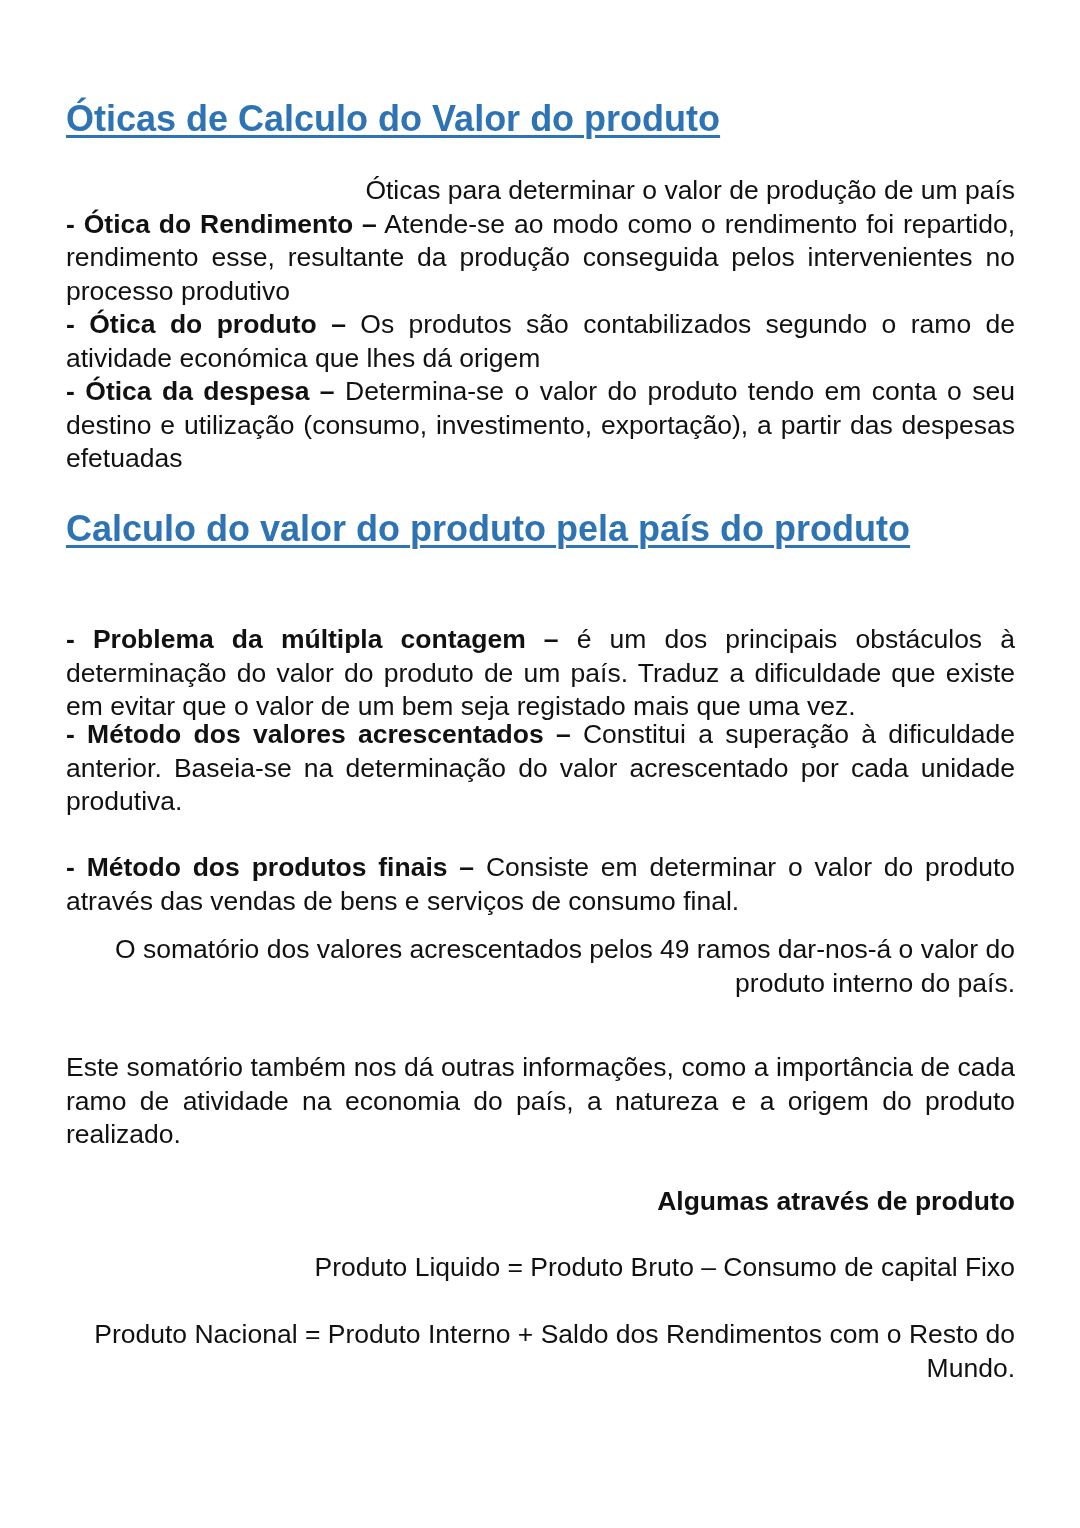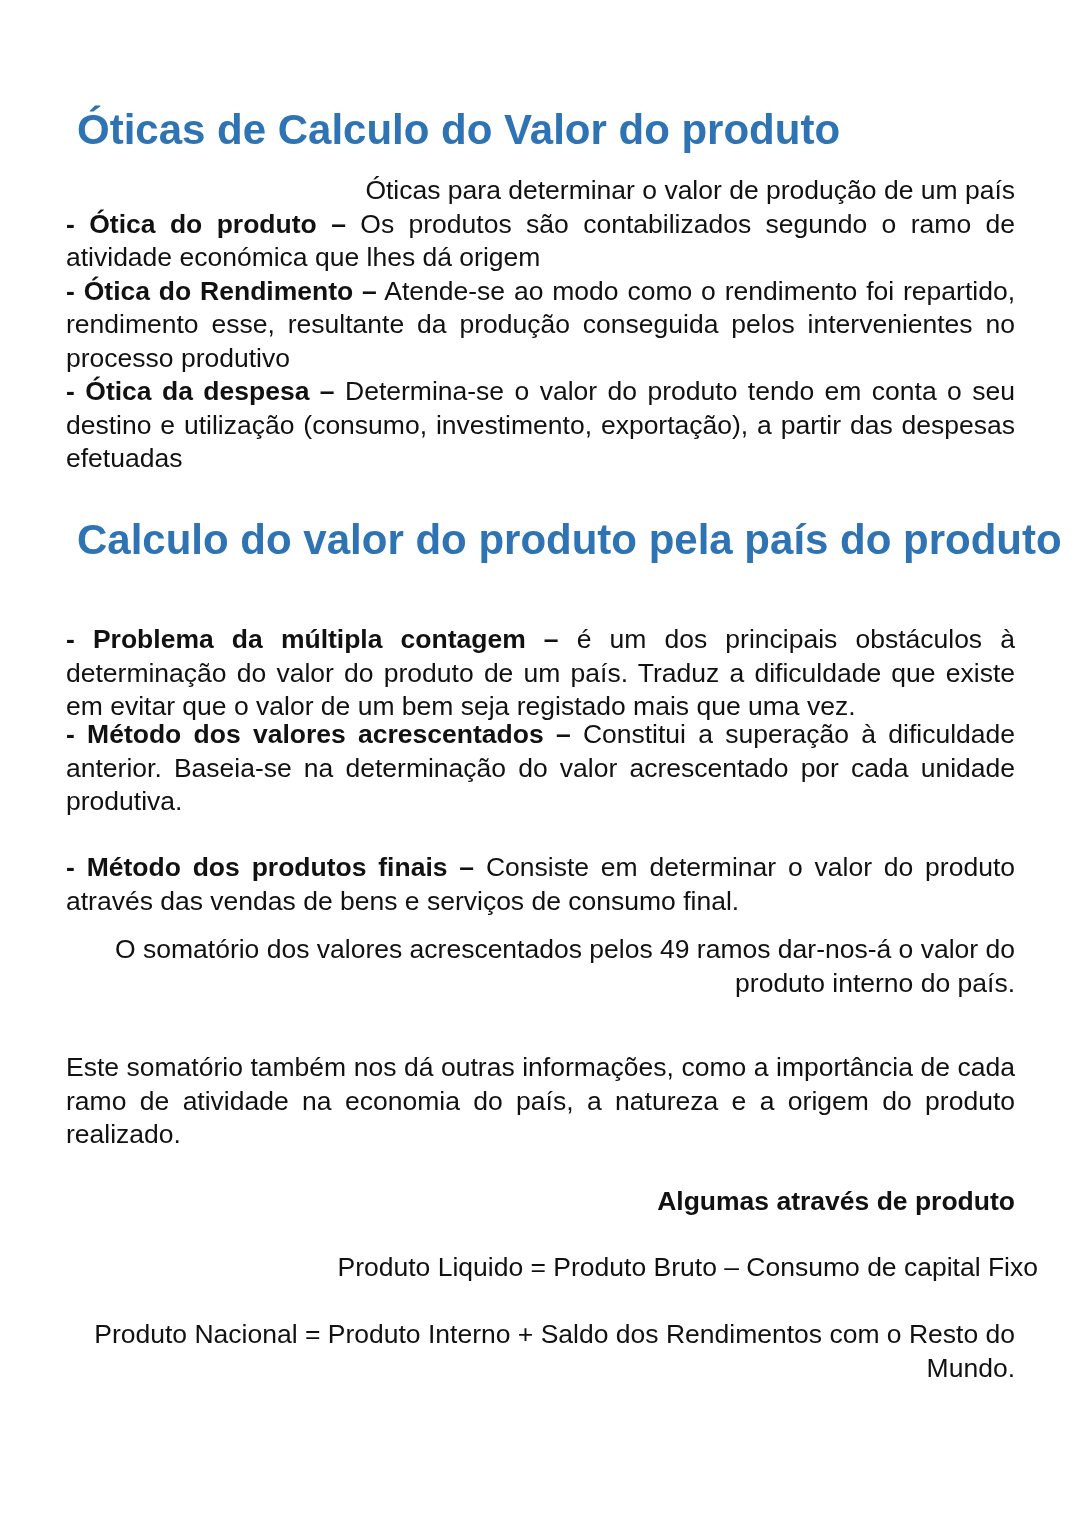--- a/index.html
+++ b/index.html
@@ -15,26 +15,27 @@
       font-family: "Liberation Sans", sans-serif;
       color: #111111;
     }
     .page {
       position: absolute;
       left: 66px;
       top: 0;
       width: 949px;
     }
     h1.heading {
-      margin: 11px;
+      margin: 0;
       font-family: "Liberation Sans", sans-serif;
       font-weight: bold;
-      font-size: 42px;
+      font-size: 36px;
       line-height: 42px;
       color: #2e74b5;
+      text-decoration: underline;
       text-decoration-thickness: 3px;
       text-underline-offset: 4px;
       white-space: nowrap;
     }
     p {
       margin: 0;
       font-size: 26.5px;
       line-height: 33.5px;
       text-align: justify;
     }
@@ -47,36 +48,36 @@
   </style>
 </head>
 <body>
 
 <div class="page">
 
   <h1 class="heading h1a">Óticas de Calculo do Valor do produto</h1>
 
   <div class="intro">
     <p class="left">Óticas para determinar o valor de produção de um país</p>
+    <p><b>- Ótica do Rendimento –</b><span> Atende-se ao modo como o rendimento foi repartido, rendimento esse, resultante da produção conseguida pelos intervenientes no processo produtivo</span></p>
     <p><b>- Ótica do produto –</b><span> Os produtos são contabilizados segundo o ramo de atividade económica que lhes dá origem</span></p>
-    <p><b>- Ótica do Rendimento –</b><span> Atende-se ao modo como o rendimento foi repartido, rendimento esse, resultante da produção conseguida pelos intervenientes no processo produtivo</span></p>
     <p><b>- Ótica da despesa –</b><span> Determina-se o valor do produto tendo em conta o seu destino e utilização (consumo, investimento, exportação), a partir das despesas efetuadas</span></p>
   </div>
 
   <h1 class="heading h1b">Calculo do valor do produto pela país do produto</h1>
 
   <p class="blk" style="top:584px;margin-top:39px;"><b>- Problema da múltipla contagem –</b><span> é um dos principais obstáculos à determinação do valor do produto de um país. Traduz a dificuldade que existe em evitar que o valor de um bem seja registado mais que uma vez.</span></p>
 
   <p class="blk" style="top:718px;"><b>- Método dos valores acrescentados –</b><span> Constitui a superação à dificuldade anterior. Baseia-se na determinação do valor acrescentado por cada unidade produtiva.</span></p>
 
   <p class="blk" style="top:851px;"><b>- Método dos produtos finais –</b><span> Consiste em determinar o valor do produto através das vendas de bens e serviços de consumo final.</span></p>
 
   <p class="blk left" style="top:933px;">O somatório dos valores acrescentados pelos 49 ramos dar-nos-á o valor do produto interno do país.</p>
 
   <p class="blk" style="top:1051px;">Este somatório também nos dá outras informações, como a importância de cada ramo de atividade na economia do país, a natureza e a origem do produto realizado.</p>
 
   <p class="blk left" style="top:1185px; font-weight:bold;">Algumas através de produto</p>
 
-  <p class="blk left" style="top:1251px;margin-left:23px;">Produto Liquido = Produto Bruto – Consumo de capital Fixo</p>
+  <p class="blk left" style="top:1251px;">Produto Liquido = Produto Bruto – Consumo de capital Fixo</p>
 
   <p class="blk left" style="top:1318px;">Produto Nacional = Produto Interno + Saldo dos Rendimentos com o Resto do Mundo.</p>
 
 </div>
 
 </body></html>

